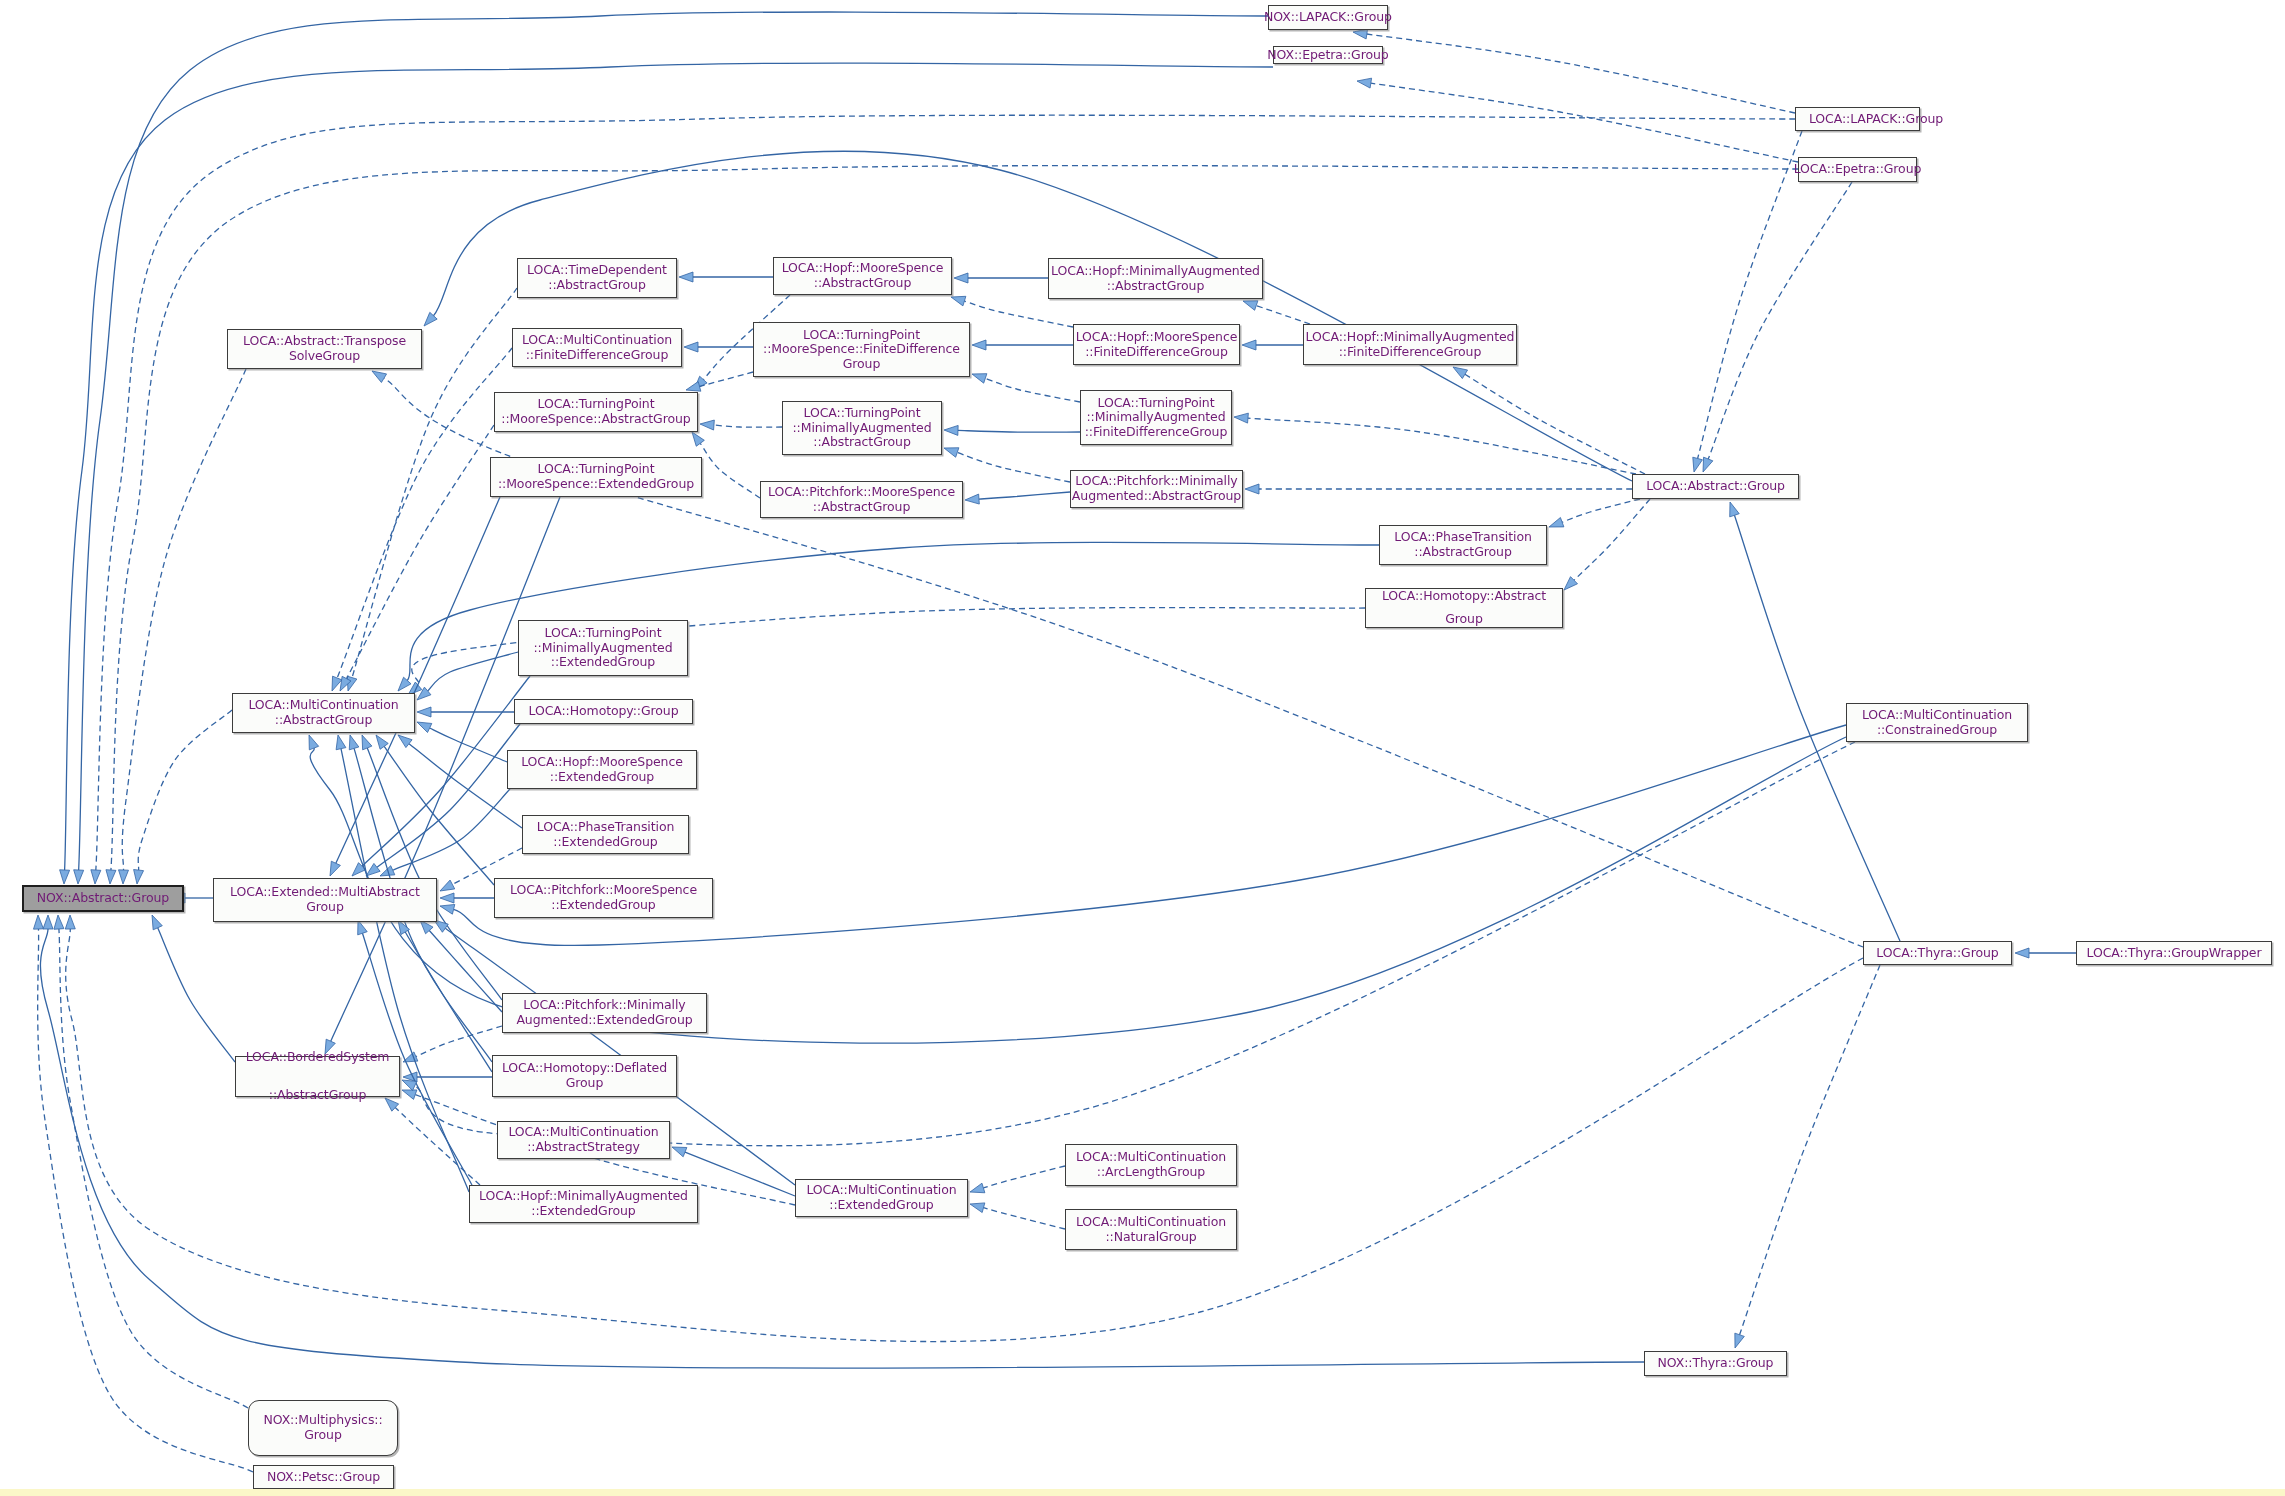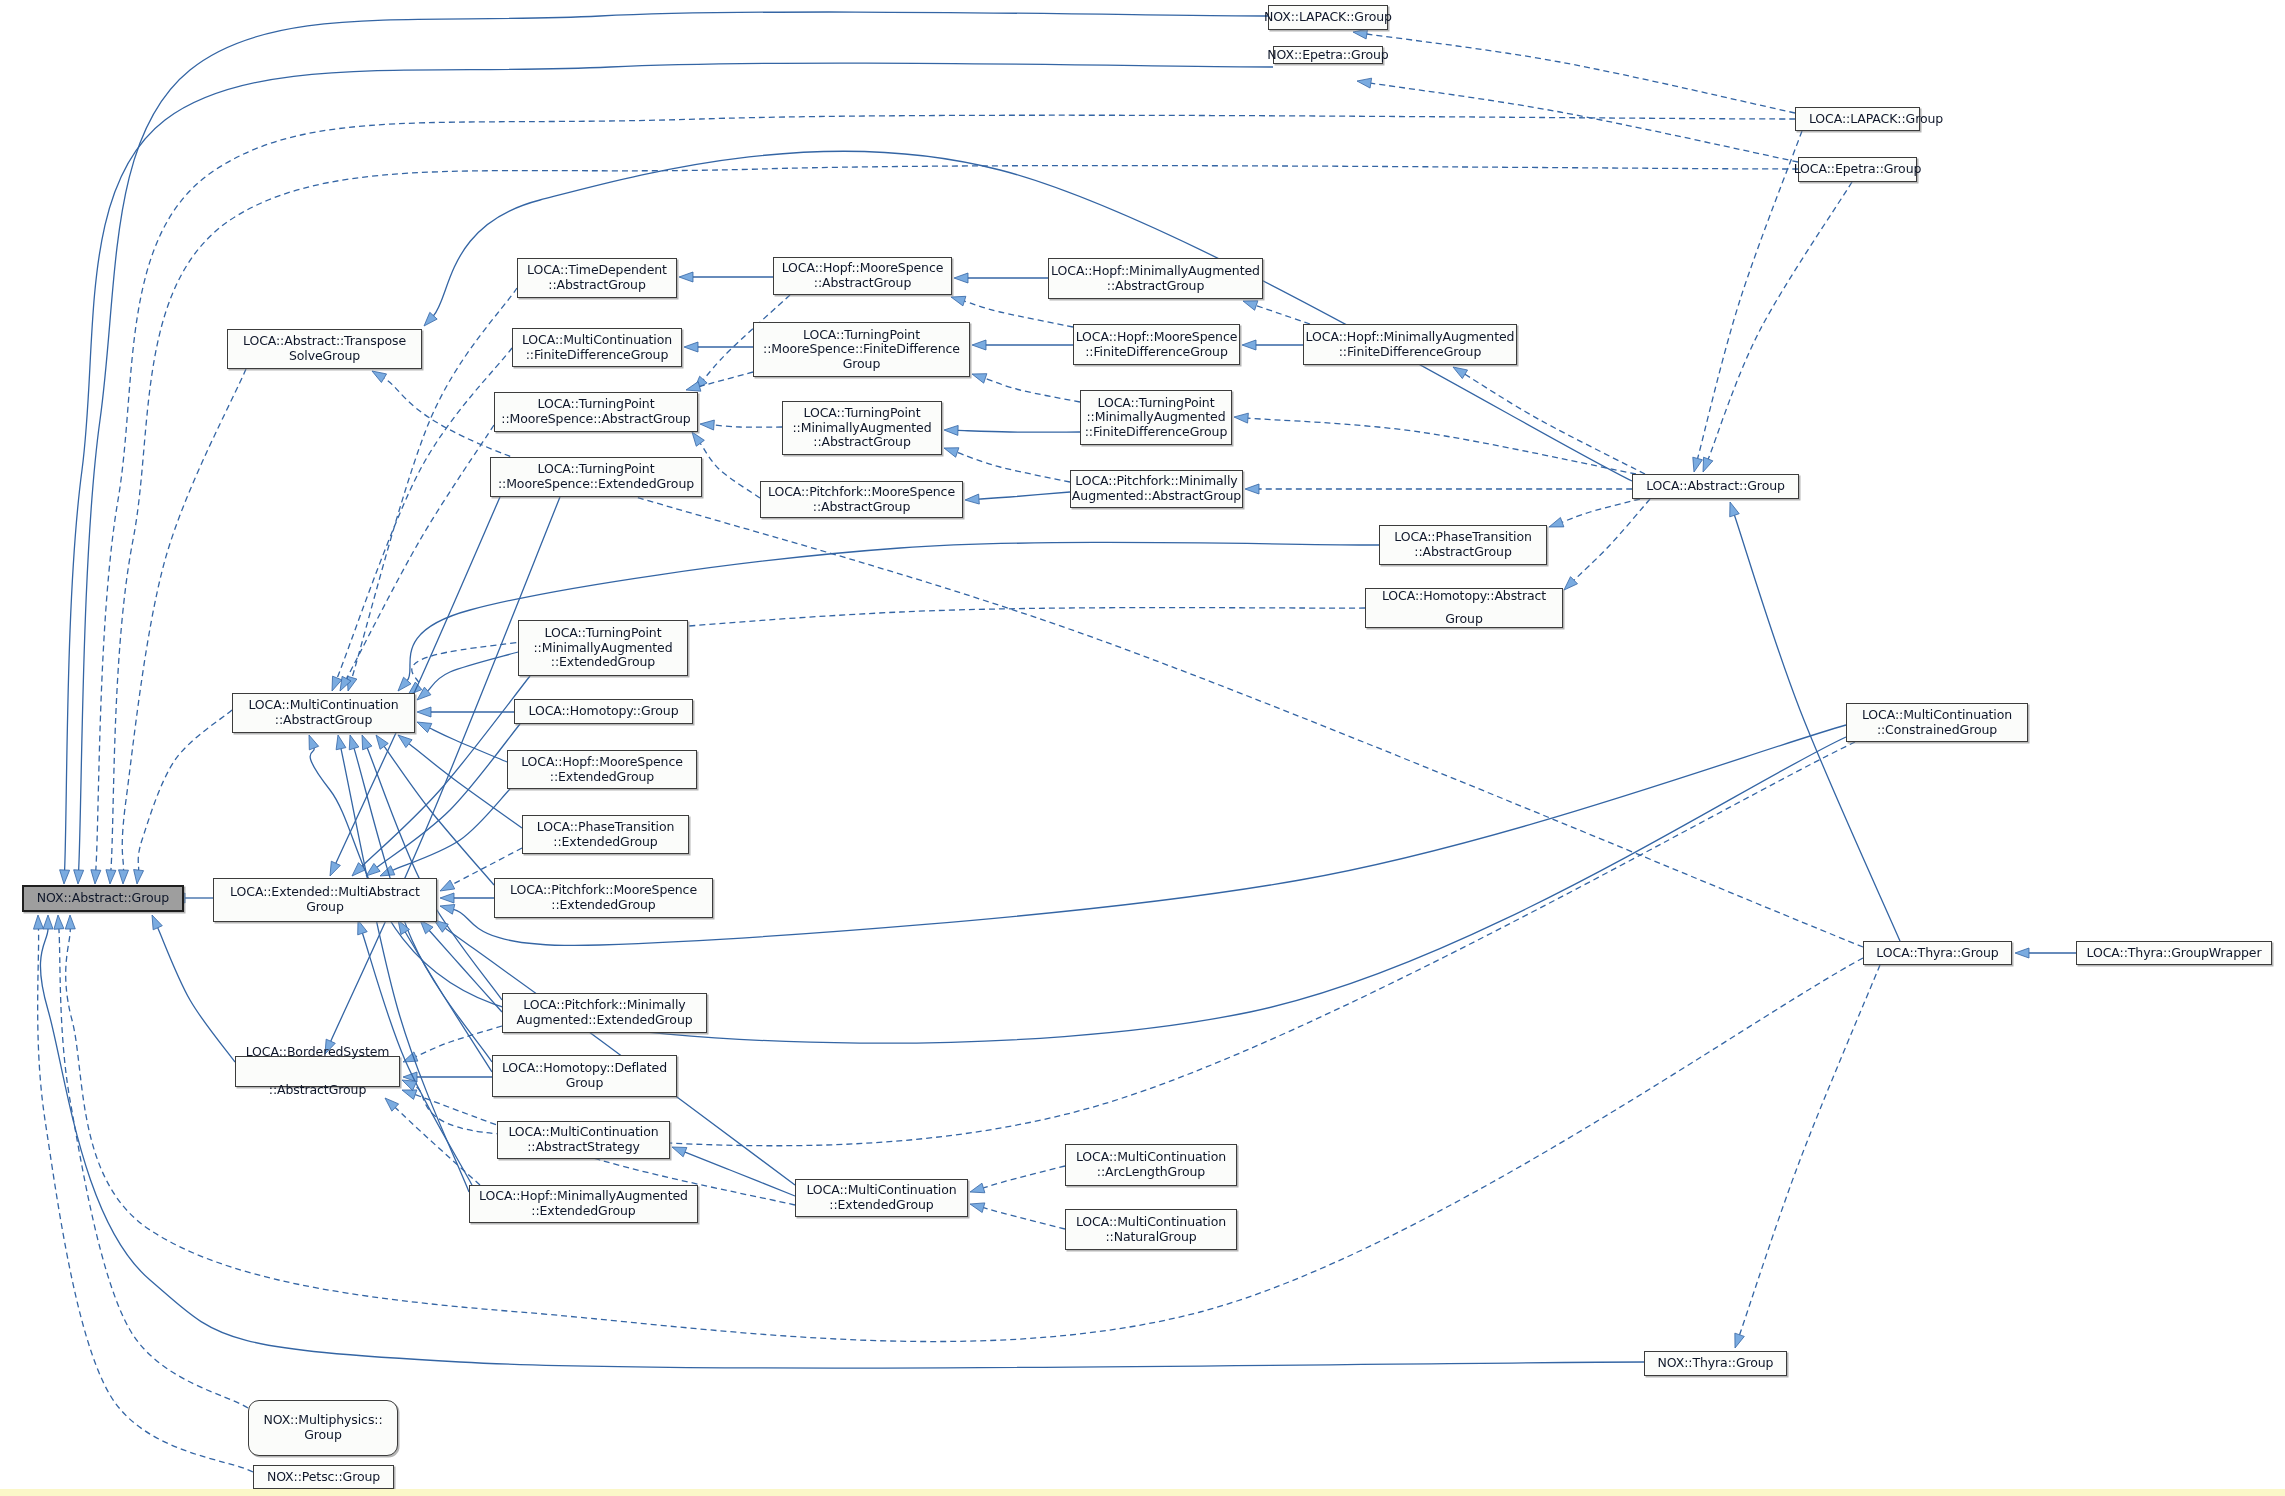--- a/index.html
+++ b/index.html
@@ -1,21 +1,21 @@
 <!DOCTYPE html>
 <html><head>
 <meta charset="utf-8">
 <style>
   html,body{margin:0;padding:0;background:#ffffff;}
   #stage{position:relative;width:2285px;height:1496px;overflow:hidden;background:#ffffff;
          font-family:"DejaVu Sans","Liberation Sans",sans-serif;}
   #edges{position:absolute;left:0;top:0;width:2285px;height:1496px;}
   .node{position:absolute;box-sizing:border-box;display:flex;flex-direction:column;
         align-items:center;justify-content:center;text-align:center;
-        background:#fbfcfa;border:1.4px solid #3c3c3c;color:#0f172a;
+        background:#fbfcfa;border:1.4px solid #3c3c3c;color:#701a75;
         font-size:12.5px;line-height:1.17;letter-spacing:-0.1px;
         box-shadow:1.5px 1.5px 0 rgba(120,120,120,.55);cursor:pointer;white-space:nowrap;}
   .node.hl{background:#9e9e9e;border:2px solid #1f1f1f;}
   #bottom-strip{position:absolute;left:0;bottom:0;width:2285px;height:7px;background:#fbf7c8;}
 </style>
 </head>
 <body>
 
 <div id="stage">
   <svg id="edges" viewBox="0 0 2285 1496" xmlns="http://www.w3.org/2000/svg">
@@ -291,21 +291,21 @@
       <div class="node" style="left: 1863px; top: 941px; width: 149px; height: 24px;">
         <span>LOCA::Thyra::Group</span>
       </div>
       <div class="node" style="left: 2076px; top: 941px; width: 196px; height: 24px;">
         <span>LOCA::Thyra::GroupWrapper</span>
       </div>
       <div class="node" style="left: 502px; top: 993px; width: 205px; height: 40px;">
         <span>LOCA::Pitchfork::Minimally</span>
         <span>Augmented::ExtendedGroup</span>
       </div>
-      <div class="node" style="left: 235px; top: 1056px; width: 165px; height: 31px; gap: 23px;">
+      <div class="node" style="left: 235px; top: 1056px; width: 165px; height: 41px; gap: 23px;">
         <span>LOCA::BorderedSystem</span>
         <span>::AbstractGroup</span>
       </div>
       <div class="node" style="left: 492px; top: 1055px; width: 185px; height: 42px;">
         <span>LOCA::Homotopy::Deflated</span>
         <span>Group</span>
       </div>
       <div class="node" style="left: 497px; top: 1121px; width: 173px; height: 38px;">
         <span>LOCA::MultiContinuation</span>
         <span>::AbstractStrategy</span>

